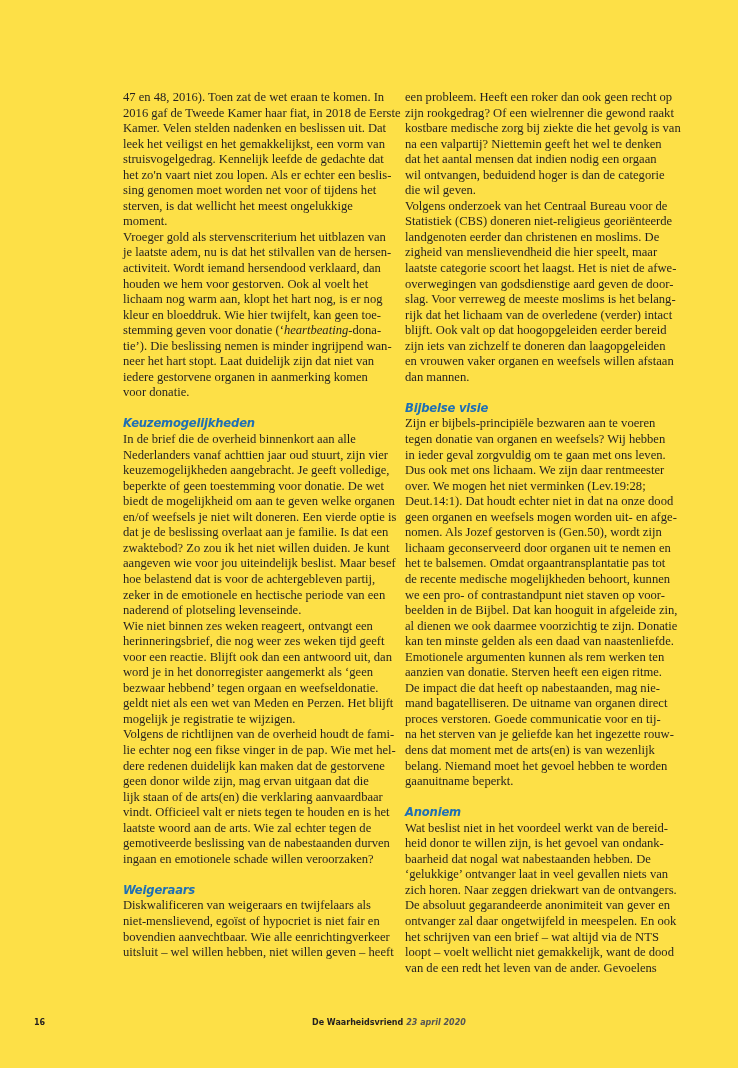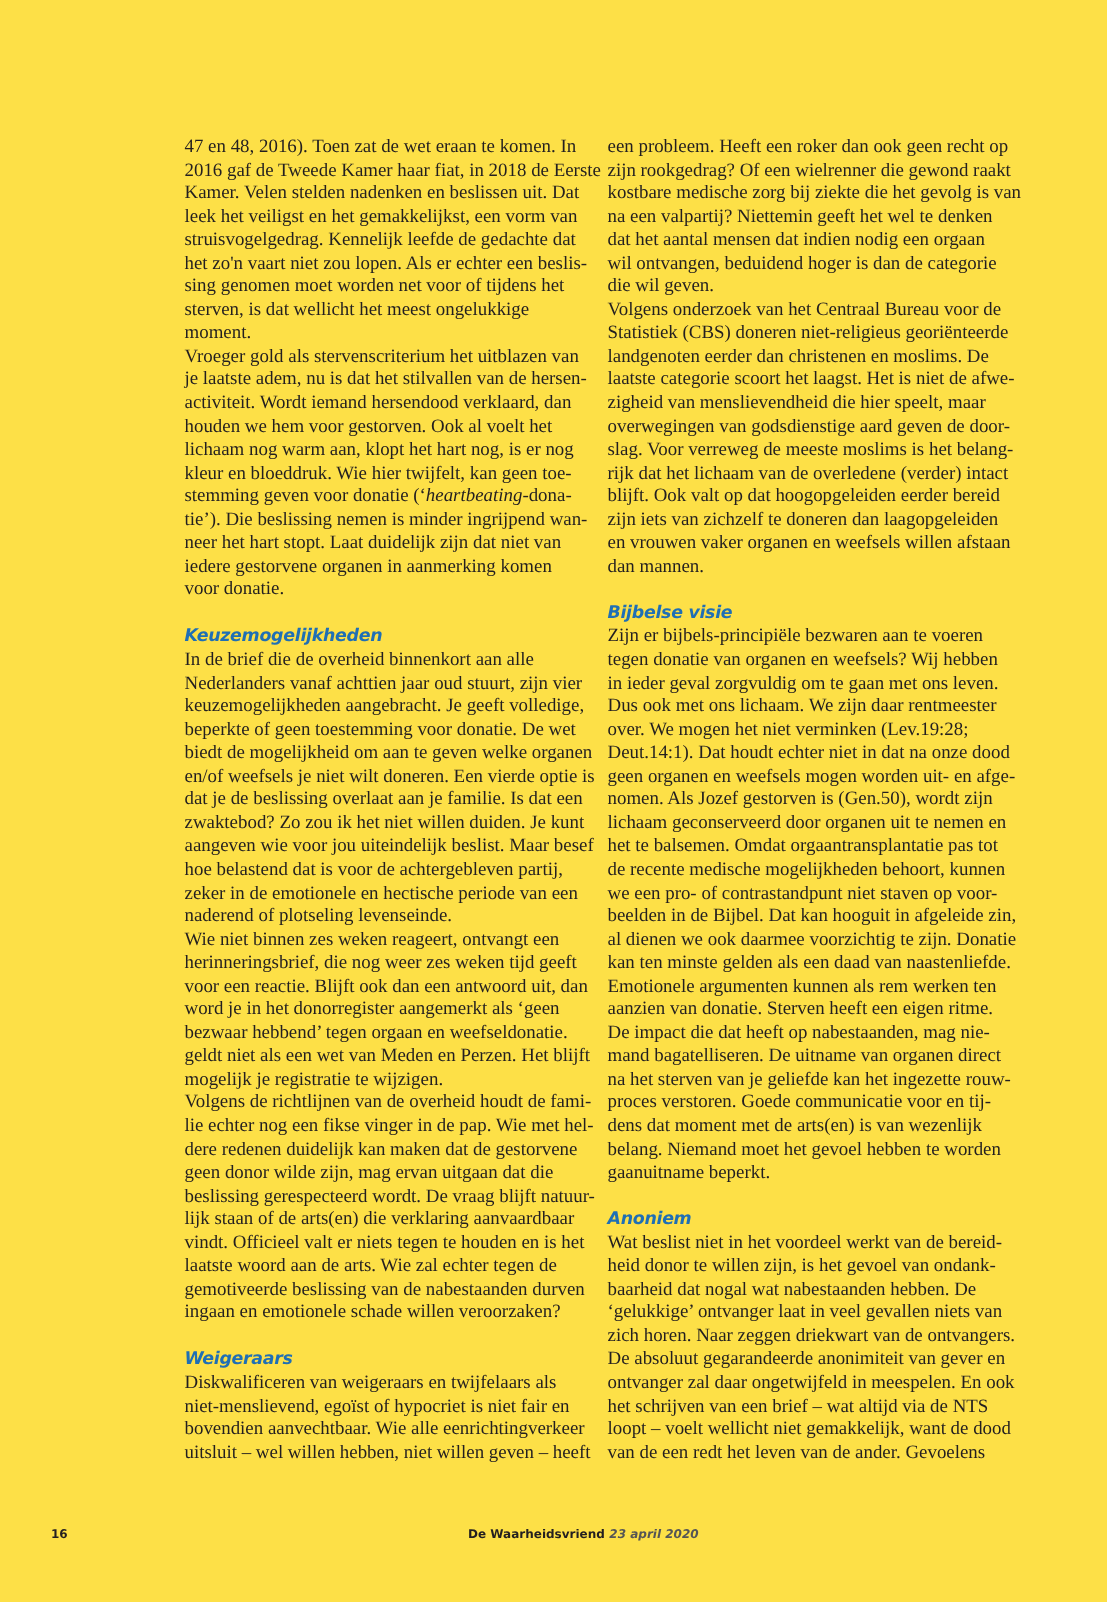--- a/index.html
+++ b/index.html
@@ -80,21 +80,20 @@
         <span class="line">herinneringsbrief, die nog weer zes weken tijd geeft</span>
         <span class="line">voor een reactie. Blijft ook dan een antwoord uit, dan</span>
         <span class="line">word je in het donorregister aangemerkt als ‘geen</span>
         <span class="line">bezwaar hebbend’ tegen orgaan en weefseldonatie.</span>
         <span class="line">geldt niet als een wet van Meden en Perzen. Het blijft</span>
         <span class="line">mogelijk je registratie te wijzigen.</span>
         <span class="line">Volgens de richtlijnen van de overheid houdt de fami-</span>
         <span class="line">lie echter nog een fikse vinger in de pap. Wie met hel-</span>
         <span class="line">dere redenen duidelijk kan maken dat de gestorvene</span>
         <span class="line">geen donor wilde zijn, mag ervan uitgaan dat die</span>
-        <span class="line">beslissing gerespecteerd wordt. De vraag blijft natuur-</span>
         <span class="line">lijk staan of de arts(en) die verklaring aanvaardbaar</span>
         <span class="line">vindt. Officieel valt er niets tegen te houden en is het</span>
         <span class="line">laatste woord aan de arts. Wie zal echter tegen de</span>
         <span class="line">gemotiveerde beslissing van de nabestaanden durven</span>
         <span class="line">ingaan en emotionele schade willen veroorzaken?</span>
       </div>
     <span class="gap"></span>
     <span class="heading">Weigeraars</span>
     <div>
         <span class="line">Diskwalificeren van weigeraars en twijfelaars als</span>
@@ -109,22 +108,22 @@
         <span class="line">een probleem. Heeft een roker dan ook geen recht op</span>
         <span class="line">zijn rookgedrag? Of een wielrenner die gewond raakt</span>
         <span class="line">kostbare medische zorg bij ziekte die het gevolg is van</span>
         <span class="line">na een valpartij? Niettemin geeft het wel te denken</span>
         <span class="line">dat het aantal mensen dat indien nodig een orgaan</span>
         <span class="line">wil ontvangen, beduidend hoger is dan de categorie</span>
         <span class="line">die wil geven.</span>
         <span class="line">Volgens onderzoek van het Centraal Bureau voor de</span>
         <span class="line">Statistiek (CBS) doneren niet-religieus georiënteerde</span>
         <span class="line">landgenoten eerder dan christenen en moslims. De</span>
+        <span class="line">zigheid van menslievendheid die hier speelt, maar</span>
         <span class="line">laatste categorie scoort het laagst. Het is niet de afwe-</span>
-        <span class="line">zigheid van menslievendheid die hier speelt, maar</span>
         <span class="line">overwegingen van godsdienstige aard geven de door-</span>
         <span class="line">slag. Voor verreweg de meeste moslims is het belang-</span>
         <span class="line">rijk dat het lichaam van de overledene (verder) intact</span>
         <span class="line">blijft. Ook valt op dat hoogopgeleiden eerder bereid</span>
         <span class="line">zijn iets van zichzelf te doneren dan laagopgeleiden</span>
         <span class="line">en vrouwen vaker organen en weefsels willen afstaan</span>
         <span class="line">dan mannen.</span>
       </div>
     <span class="gap"></span>
     <span class="heading">Bijbelse visie</span>
@@ -141,22 +140,22 @@
         <span class="line">het te balsemen. Omdat orgaantransplantatie pas tot</span>
         <span class="line">de recente medische mogelijkheden behoort, kunnen</span>
         <span class="line">we een pro- of contrastandpunt niet staven op voor-</span>
         <span class="line">beelden in de Bijbel. Dat kan hooguit in afgeleide zin,</span>
         <span class="line">al dienen we ook daarmee voorzichtig te zijn. Donatie</span>
         <span class="line">kan ten minste gelden als een daad van naastenliefde.</span>
         <span class="line">Emotionele argumenten kunnen als rem werken ten</span>
         <span class="line">aanzien van donatie. Sterven heeft een eigen ritme.</span>
         <span class="line">De impact die dat heeft op nabestaanden, mag nie-</span>
         <span class="line">mand bagatelliseren. De uitname van organen direct</span>
+        <span class="line">proces verstoren. Goede communicatie voor en tij-</span>
         <span class="line">na het sterven van je geliefde kan het ingezette rouw-</span>
-        <span class="line">proces verstoren. Goede communicatie voor en tij-</span>
         <span class="line">dens dat moment met de arts(en) is van wezenlijk</span>
         <span class="line">belang. Niemand moet het gevoel hebben te worden</span>
         <span class="line">gaanuitname beperkt.</span>
       </div>
     <span class="gap"></span>
     <span class="heading">Anoniem</span>
     <div>
         <span class="line">Wat beslist niet in het voordeel werkt van de bereid-</span>
         <span class="line">heid donor te willen zijn, is het gevoel van ondank-</span>
         <span class="line">baarheid dat nogal wat nabestaanden hebben. De</span>

